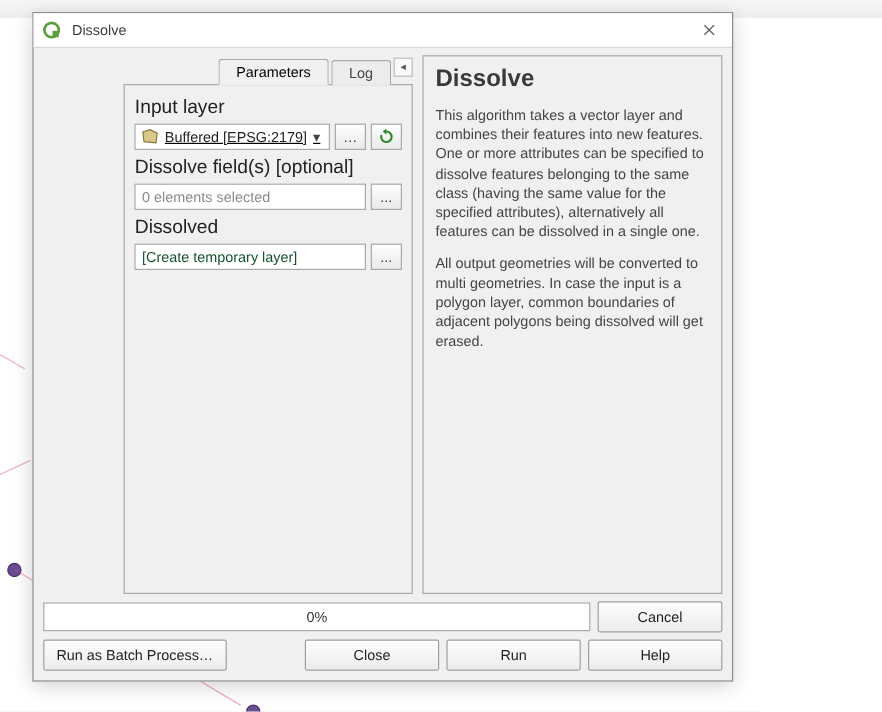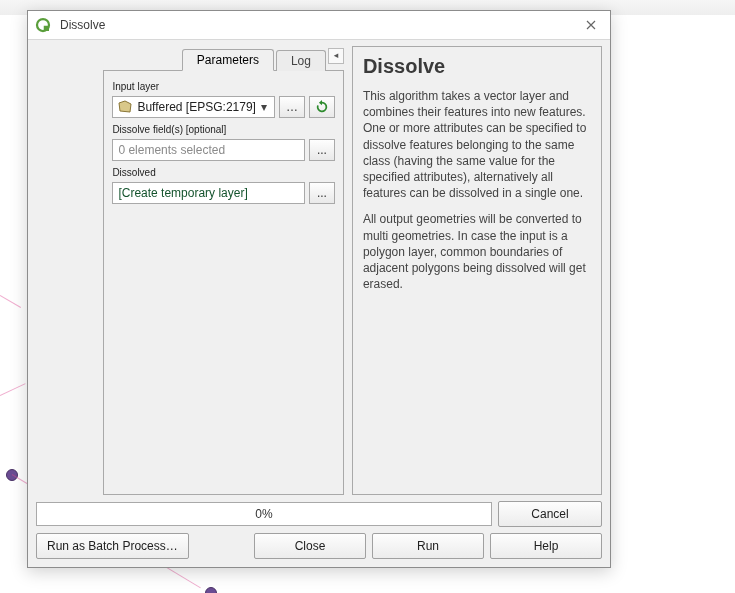--- a/index.html
+++ b/index.html
@@ -155,40 +155,41 @@
     border: 1px solid #a9a9a9;
     background: #f0f0f0;
     padding: 8px 8px;
     overflow: auto;
     display: flex;
     flex-direction: column;
     gap: 4px;
   }
 
   .form-label {
-    font-size: 10px;
+    font-size: 16px;
     color: #222;
     margin-top: 2px;
   }
 
   .row {
     display: flex;
     align-items: stretch;
     gap: 4px;
   }
 
   .combo {
     flex: 1;
     display: flex;
     align-items: center;
     border: 1px solid #a9a9a9;
     background: #fff;
     height: 22px;
     padding: 0 2px 0 4px;
     box-sizing: border-box;
+    text-decoration: underline;
   }
   .combo .layer-icon {
     width: 16px; height: 14px;
     margin-right: 4px;
     display: inline-flex;
     align-items: center;
     justify-content: center;
     color: #9a7e3a;
   }
   .combo .combo-text {

